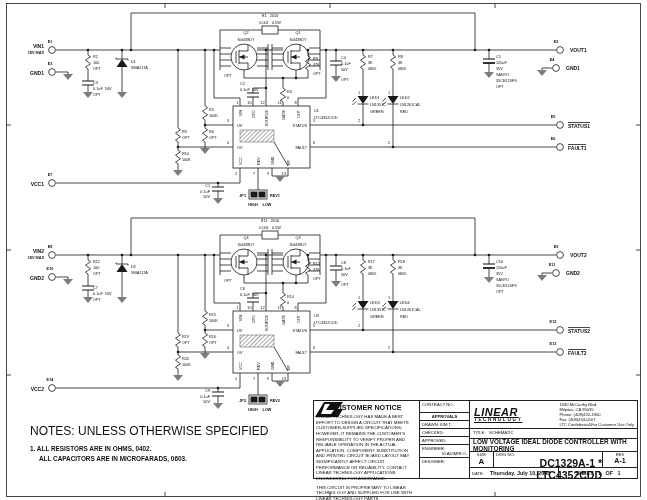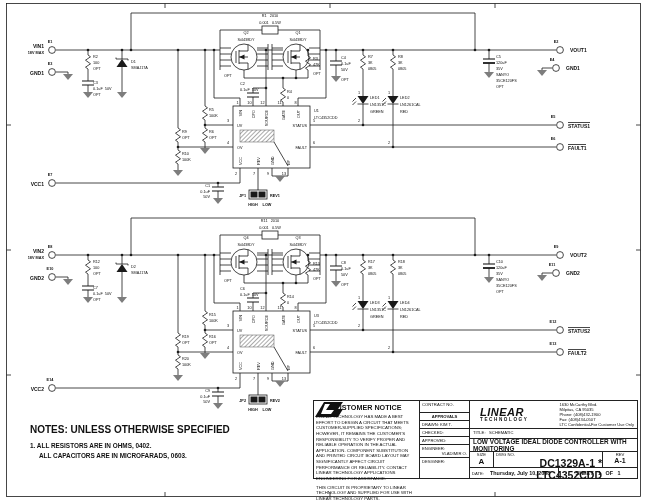--- a/index.html
+++ b/index.html
@@ -21,42 +21,42 @@
   .tb-col{box-sizing:border-box;}
   .notice{width:106px;border-right:1px solid #222;padding:1px 2px;}
   .notice h2{margin:1px 0 2px 0;font-size:7.2px;text-align:center;}
   .notice p{margin:0 0 3px 0;font-size:4.35px;line-height:1.3;}
   .appr{width:50px;border-right:1px solid #222;display:flex;flex-direction:column;}
   .appr .cell{border-bottom:1px solid #222;padding:1px 2px;font-size:4.2px;}
   .appr .hdr{text-align:center;font-weight:bold;}
   .appr .grow{flex:1;border-bottom:none;}
   .rightcol{flex:1;display:flex;flex-direction:column;}
   .logorow{height:28px;border-bottom:1px solid #222;display:flex;align-items:center;padding:1px 2px;box-sizing:border-box;}
-  .brand{margin-left:8px;line-height:1;}
+  .brand{margin-left:2px;line-height:1;text-decoration:underline;}
   .brand .nm{font-size:11px;font-weight:bold;font-style:italic;letter-spacing:0.5px;}
   .brand .tech{font-size:4.6px;letter-spacing:1.6px;font-weight:bold;}
   .addr{margin-left:auto;text-align:left;font-size:4.1px;line-height:1.25;padding-right:1px;}
   .titlerow1{height:10px;border-bottom:1px solid #222;padding:1px 3px;box-sizing:border-box;}
   .titlerow2{height:13px;border-bottom:1px solid #222;display:flex;align-items:center;
              font-size:6.4px;font-weight:bold;padding:0 3px;box-sizing:border-box;}
   .dwgrow{height:16px;border-bottom:1px solid #222;display:flex;box-sizing:border-box;}
   .sizecell{width:24px;border-right:1px solid #222;text-align:center;box-sizing:border-box;}
   .sizecell .big{font-size:8px;font-weight:bold;}
   .dwgcell{flex:1;border-right:1px solid #222;box-sizing:border-box;padding-left:2px;}
   .dwgcell .big{font-size:10.5px;font-weight:bold;text-align:right;margin-top:0px;}
   .revcell{width:34px;text-align:center;box-sizing:border-box;}
   .revcell .big{font-size:7px;font-weight:bold;}
   .daterow{flex:1;display:flex;box-sizing:border-box;}
   .datecell{flex:1;border-right:1px solid #222;display:flex;align-items:center;padding-left:2px;box-sizing:border-box;}
   .datecell .dt{font-size:5.4px;font-weight:bold;margin-left:6px;}
   .sheetcell{width:78px;display:flex;align-items:center;justify-content:center;
              font-size:5.4px;font-weight:bold;white-space:pre;}
   
   .notes{position:absolute;left:30px;top:424px;}
-  .notes .nt{font-size:10px;font-weight:bold;margin-bottom:6px;}
+  .notes .nt{font-size:12px;font-weight:normal;margin-bottom:6px;}
   .notes .nl{font-size:6.4px;font-weight:bold;line-height:1.6;}
   .notes .ind{margin-left:9px;}
 </style>
 </head>
 <body>
 
 <div class="page">
 
 <svg width="647" height="500" viewBox="0 0 647 500">
   <defs>

